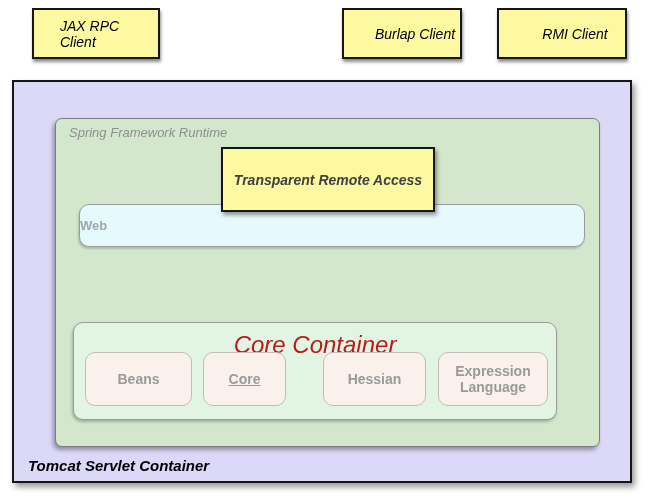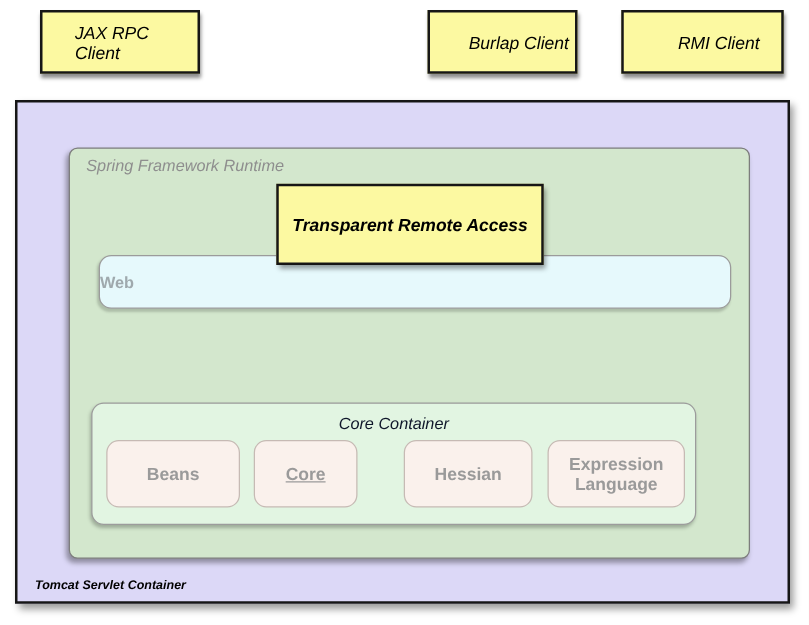--- a/index.html
+++ b/index.html
@@ -44,21 +44,21 @@
     width: 620px; height: 403px;
     background: var(--purple, #dcd8f7);
     border: 2px solid #161616;
     box-shadow: 3px 4px 6px rgba(0,0,0,0.40);
   }
   .tomcat-label {
     position: absolute;
     left: 14px; bottom: 7px;
     font-weight: bold;
     font-style: italic;
-    font-size: 10px;
+    font-size: 15px;
     color: #000;
   }
 
   
   .spring {
     position: absolute;
     left: 41px; top: 36px;
     width: 545px; height: 329px;
     background: var(--green, #d3e7cd);
     border: 1px solid #7d7d7d;
@@ -95,43 +95,43 @@
     position: absolute;
     background: var(--yellow, #fcf9a1);
     border: 2px solid #161616;
     box-shadow: 2px 3px 4px rgba(0,0,0,0.40);
     display: flex;
     align-items: center;
     justify-content: center;
     font-weight: bold;
     font-style: italic;
     font-size: 14px;
-    color: #000000;
+    color: #404040;
     text-align: center;
     z-index: 3;
   }
   .remote-access { left: 165px; top: 28px;  width: 214px; height: 65px; }
   .domain-logic  { left: 171px; top: 125px; width: 208px; height: 76px; }
 
   
   .core {
     position: absolute;
     left: 17px; top: 203px;
     width: 484px; height: 98px;
     background: var(--mint, #e2f5e2);
     border: 1px solid #9c9c9c;
     border-radius: 10px;
     box-shadow: -1px 2px 3px rgba(0,0,0,0.25);
   }
   .core-title {
     margin-top: 8px;
     text-align: center;
     font-style: italic;
-    font-size: 13px;
-    color: #0f172a;
+    font-size: 24px;
+    color: #b91c1c;
   }
   .module-box {
     position: absolute;
     top: 29px;
     height: 54px;
     background: var(--pink, #faf1ec);
     border: 1px solid #c6bab4;
     border-radius: 10px;
     display: flex;
     align-items: center;

